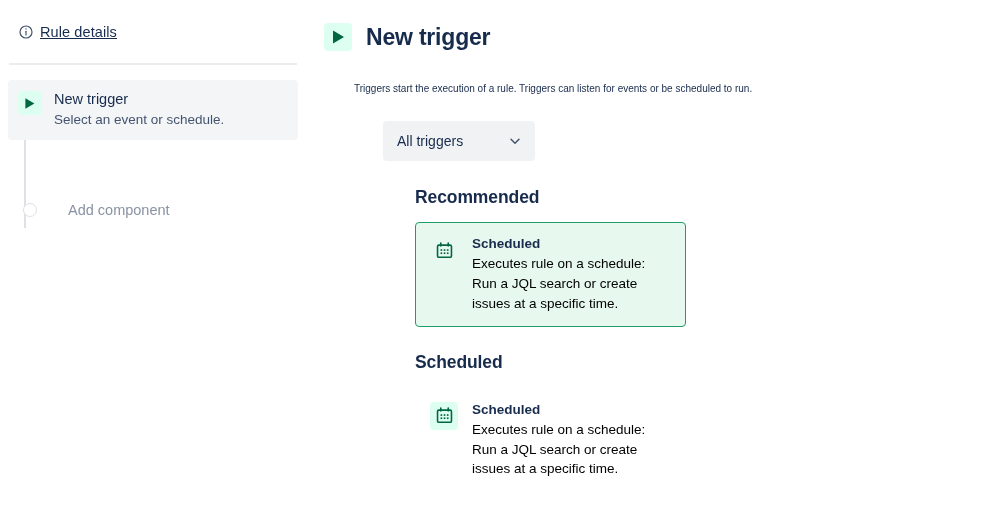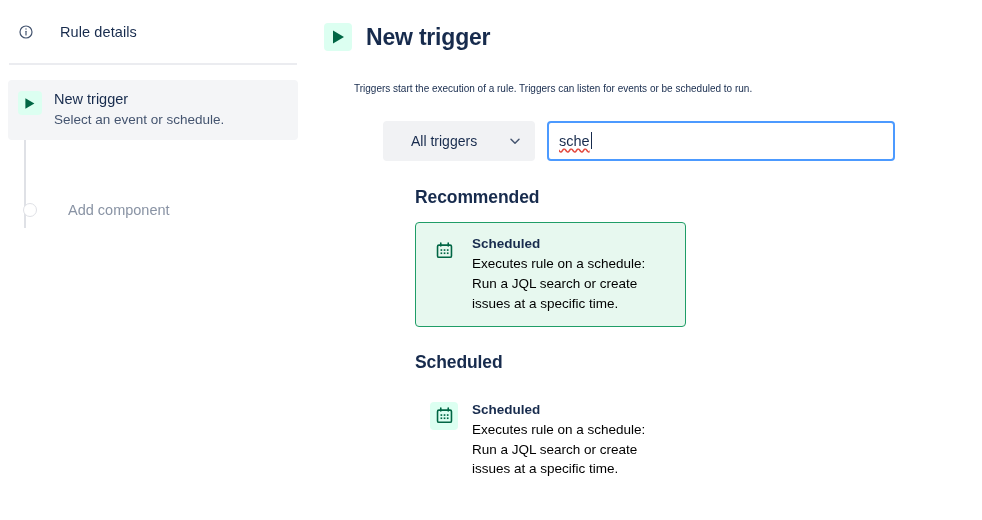--- a/index.html
+++ b/index.html
@@ -29,25 +29,26 @@
   .sidebar {
     width: 306px;
     flex: 0 0 306px;
     padding: 0;
     position: relative;
   }
 
   .rule-details-row {
     display: flex;
     align-items: center;
-    gap: 26px;
+    gap: 6px;
     height: 44px;
     margin: 10px 8px 0 8px;
     padding: 0 10px;
     border-radius: 4px;
+    text-decoration: underline;
   }
   .rule-details-label {
     font-size: 14.5px;
     color: #172B4D;
     letter-spacing: .1px;
   }
 
   .info-icon {
     width: 16px;
     height: 16px;
@@ -190,21 +191,21 @@
 
   .trigger-select {
     width: 152px;
     height: 40px;
     background: #F1F2F4;
     border: none;
     border-radius: 4px;
     display: flex;
     align-items: center;
     justify-content: space-between;
-    padding: 0 12px 0 28px;
+    padding: 0 12px 0 14px;
     cursor: pointer;
   }
   .trigger-select-label {
     font-size: 14px;
     color: #172B4D;
   }
   .chevron-down {
     width: 16px; height: 16px;
     color: #44546F;
     display: block;
@@ -370,26 +371,20 @@
 
       <div class="trigger-select">
         <span class="trigger-select-label">All triggers</span>
         <span>
           <svg class="chevron-down" viewBox="0 0 24 24" fill="none" stroke="currentColor" stroke-width="2.2" stroke-linecap="round" stroke-linejoin="round">
             <polyline points="6 9.5 12 15.5 18 9.5"></polyline>
           </svg>
         </span>
       </div>
 
-      <div class="search-box">
-        <span class="search-value-wrap" title="Search triggers">
-          <span class="search-value">sche</span>
-          <span class="caret"></span>
-        </span>
-      </div>
     </div>
 
     <section class="section section-recommended">
       <h2 class="section-heading">Recommended</h2>
 
       <div class="rec-card">
         <span class="cal-badge-bare">
           <svg width="19" height="19" viewBox="0 0 24 24" fill="none" stroke="#006644" stroke-width="2">
             <rect x="3.2" y="5.2" width="17.6" height="15.4" rx="1.8"></rect>
             <line x1="7.3" y1="2.6" x2="7.3" y2="6.4" stroke-linecap="round"></line>

